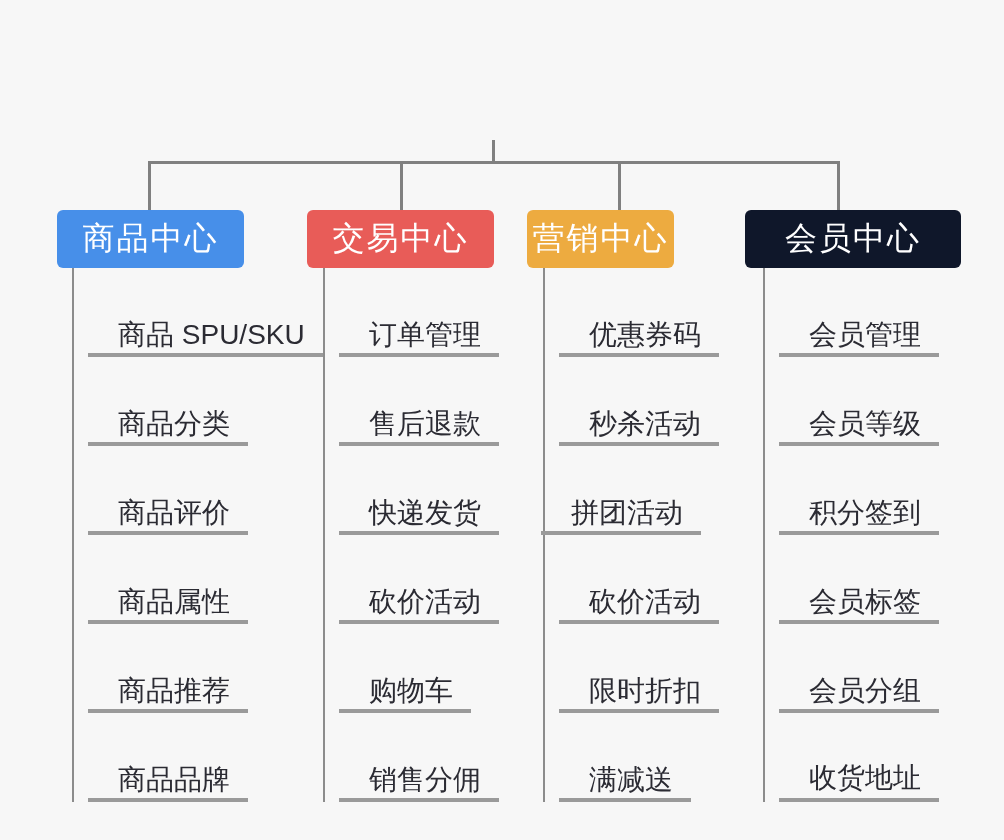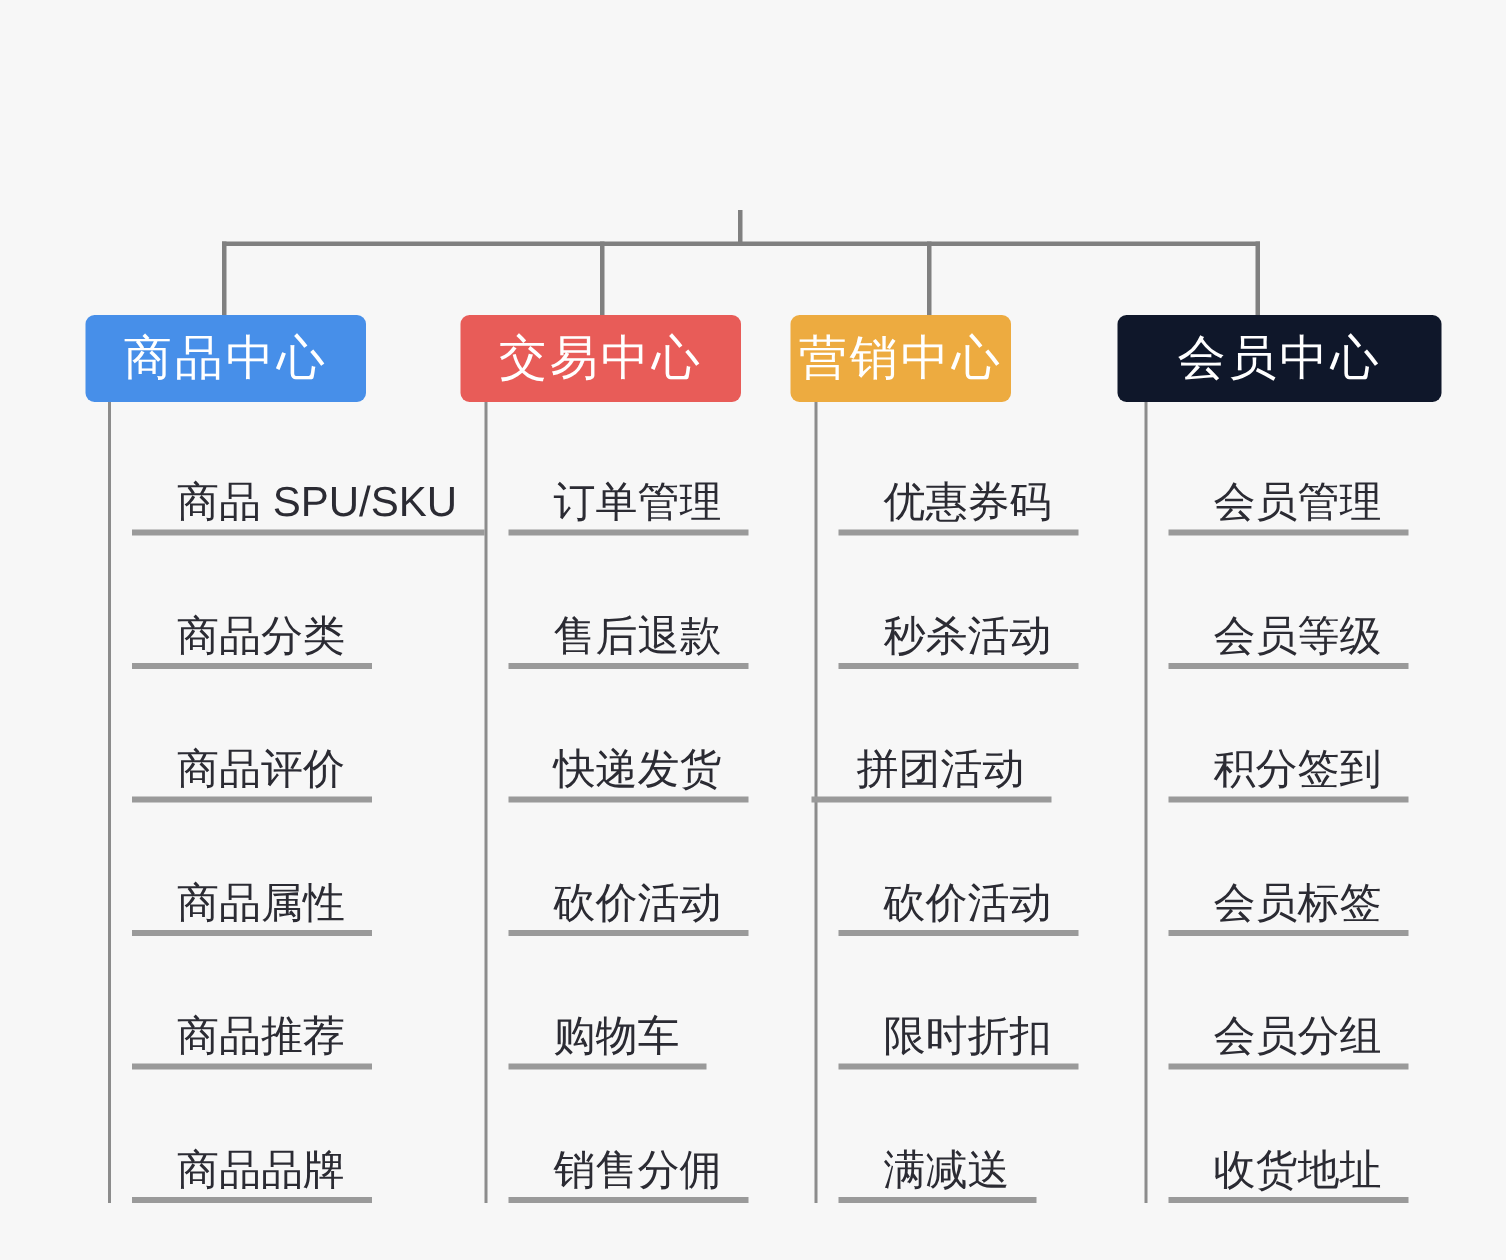--- a/index.html
+++ b/index.html
@@ -104,15 +104,15 @@
       <div class="child-item" style="left: 543px; top: 675px; height: 34px; border-bottom-color: rgb(154, 154, 154);">限时折扣</div>
       <div class="child-item" style="left: 543px; top: 764px; height: 34px; border-bottom-color: rgb(154, 154, 154);">满减送</div>
       <div class="conn" style="left: 837px; top: 161px; width: 3px; height: 49px;"></div>
       <div class="branch-box" style="left: 745px; width: 216px; background: #0f172a;">会员中心</div>
       <div class="col-line" style="left: 763px; top: 268px; height: 534px;"></div>
       <div class="child-item" style="left: 763px; top: 319px; height: 34px; border-bottom-color: rgb(154, 154, 154);">会员管理</div>
       <div class="child-item" style="left: 763px; top: 408px; height: 34px; border-bottom-color: rgb(154, 154, 154);">会员等级</div>
       <div class="child-item" style="left: 763px; top: 497px; height: 34px; border-bottom-color: rgb(154, 154, 154);">积分签到</div>
       <div class="child-item" style="left: 763px; top: 586px; height: 34px; border-bottom-color: rgb(154, 154, 154);">会员标签</div>
       <div class="child-item" style="left: 763px; top: 675px; height: 34px; border-bottom-color: rgb(154, 154, 154);">会员分组</div>
-      <div class="child-item" style="left: 763px; top: 764px; height: 34px; border-bottom-color: rgb(154, 154, 154);">收货地址</div>
+      <div class="child-item" style="left: 763px; top: 764px; height: 34px; border-bottom-color: rgb(154, 154, 154); font-family: Liberation Mono, monospace;">收货地址</div>
     </div>
 </div>
 
 </body></html>

